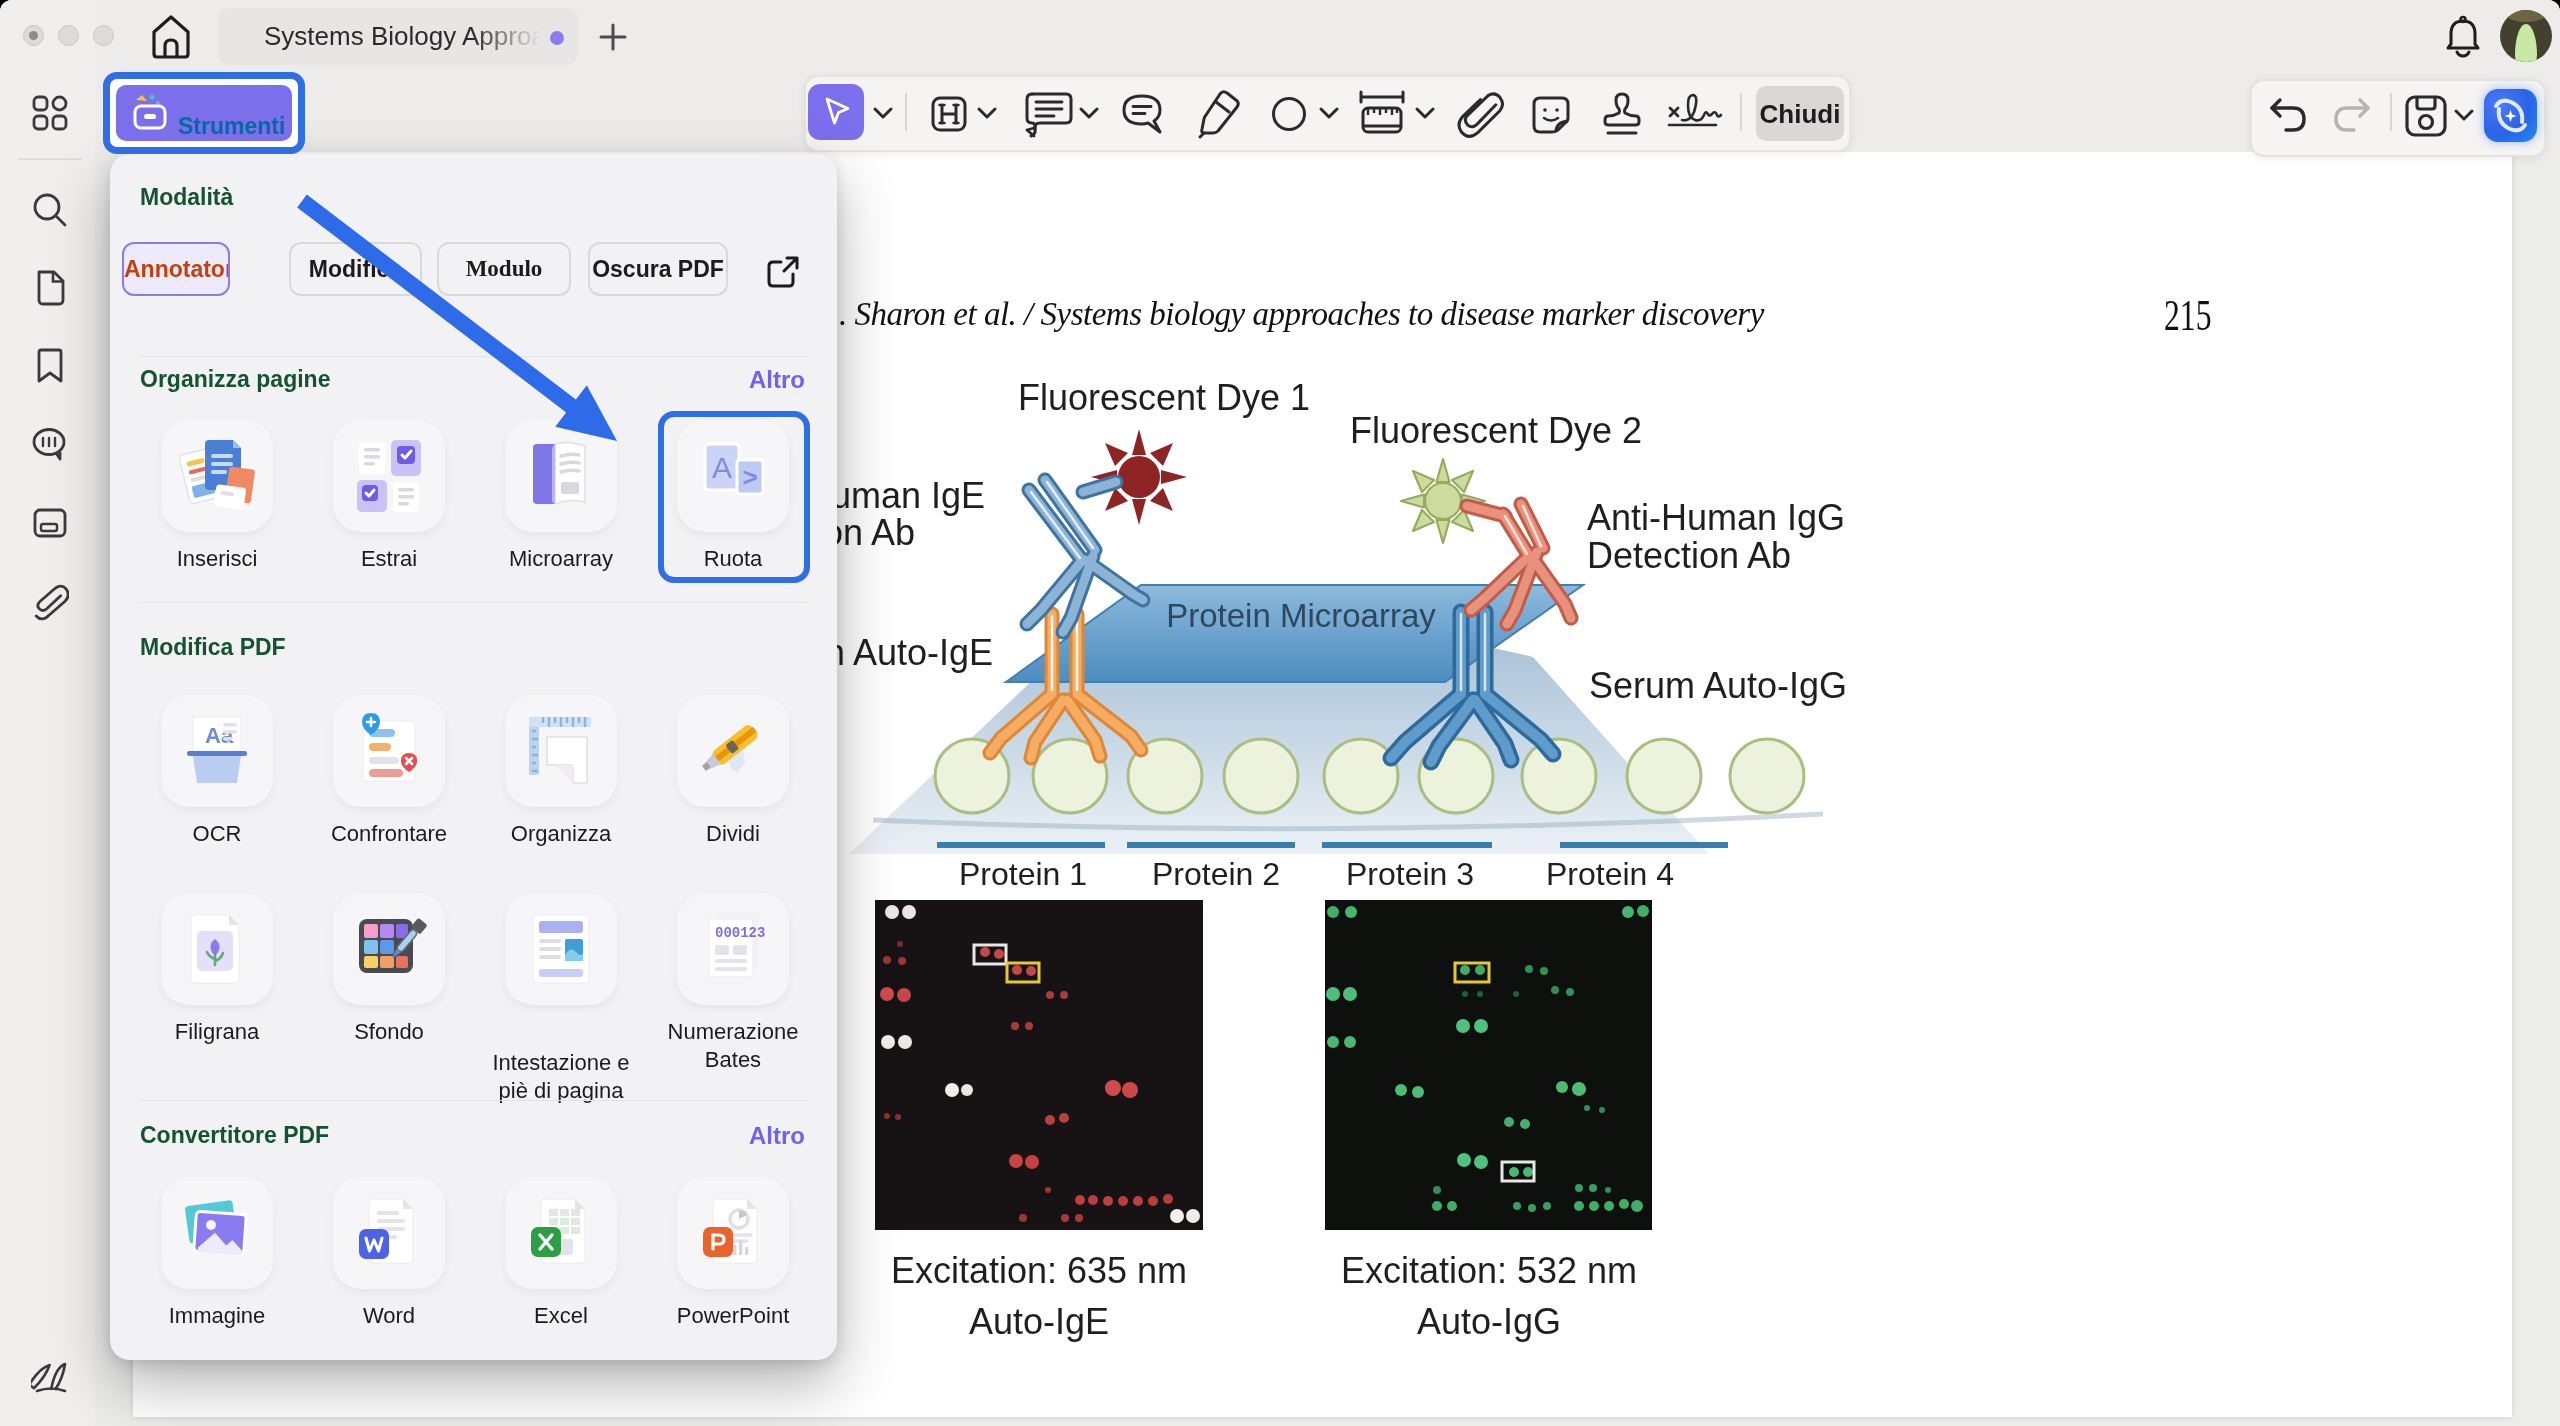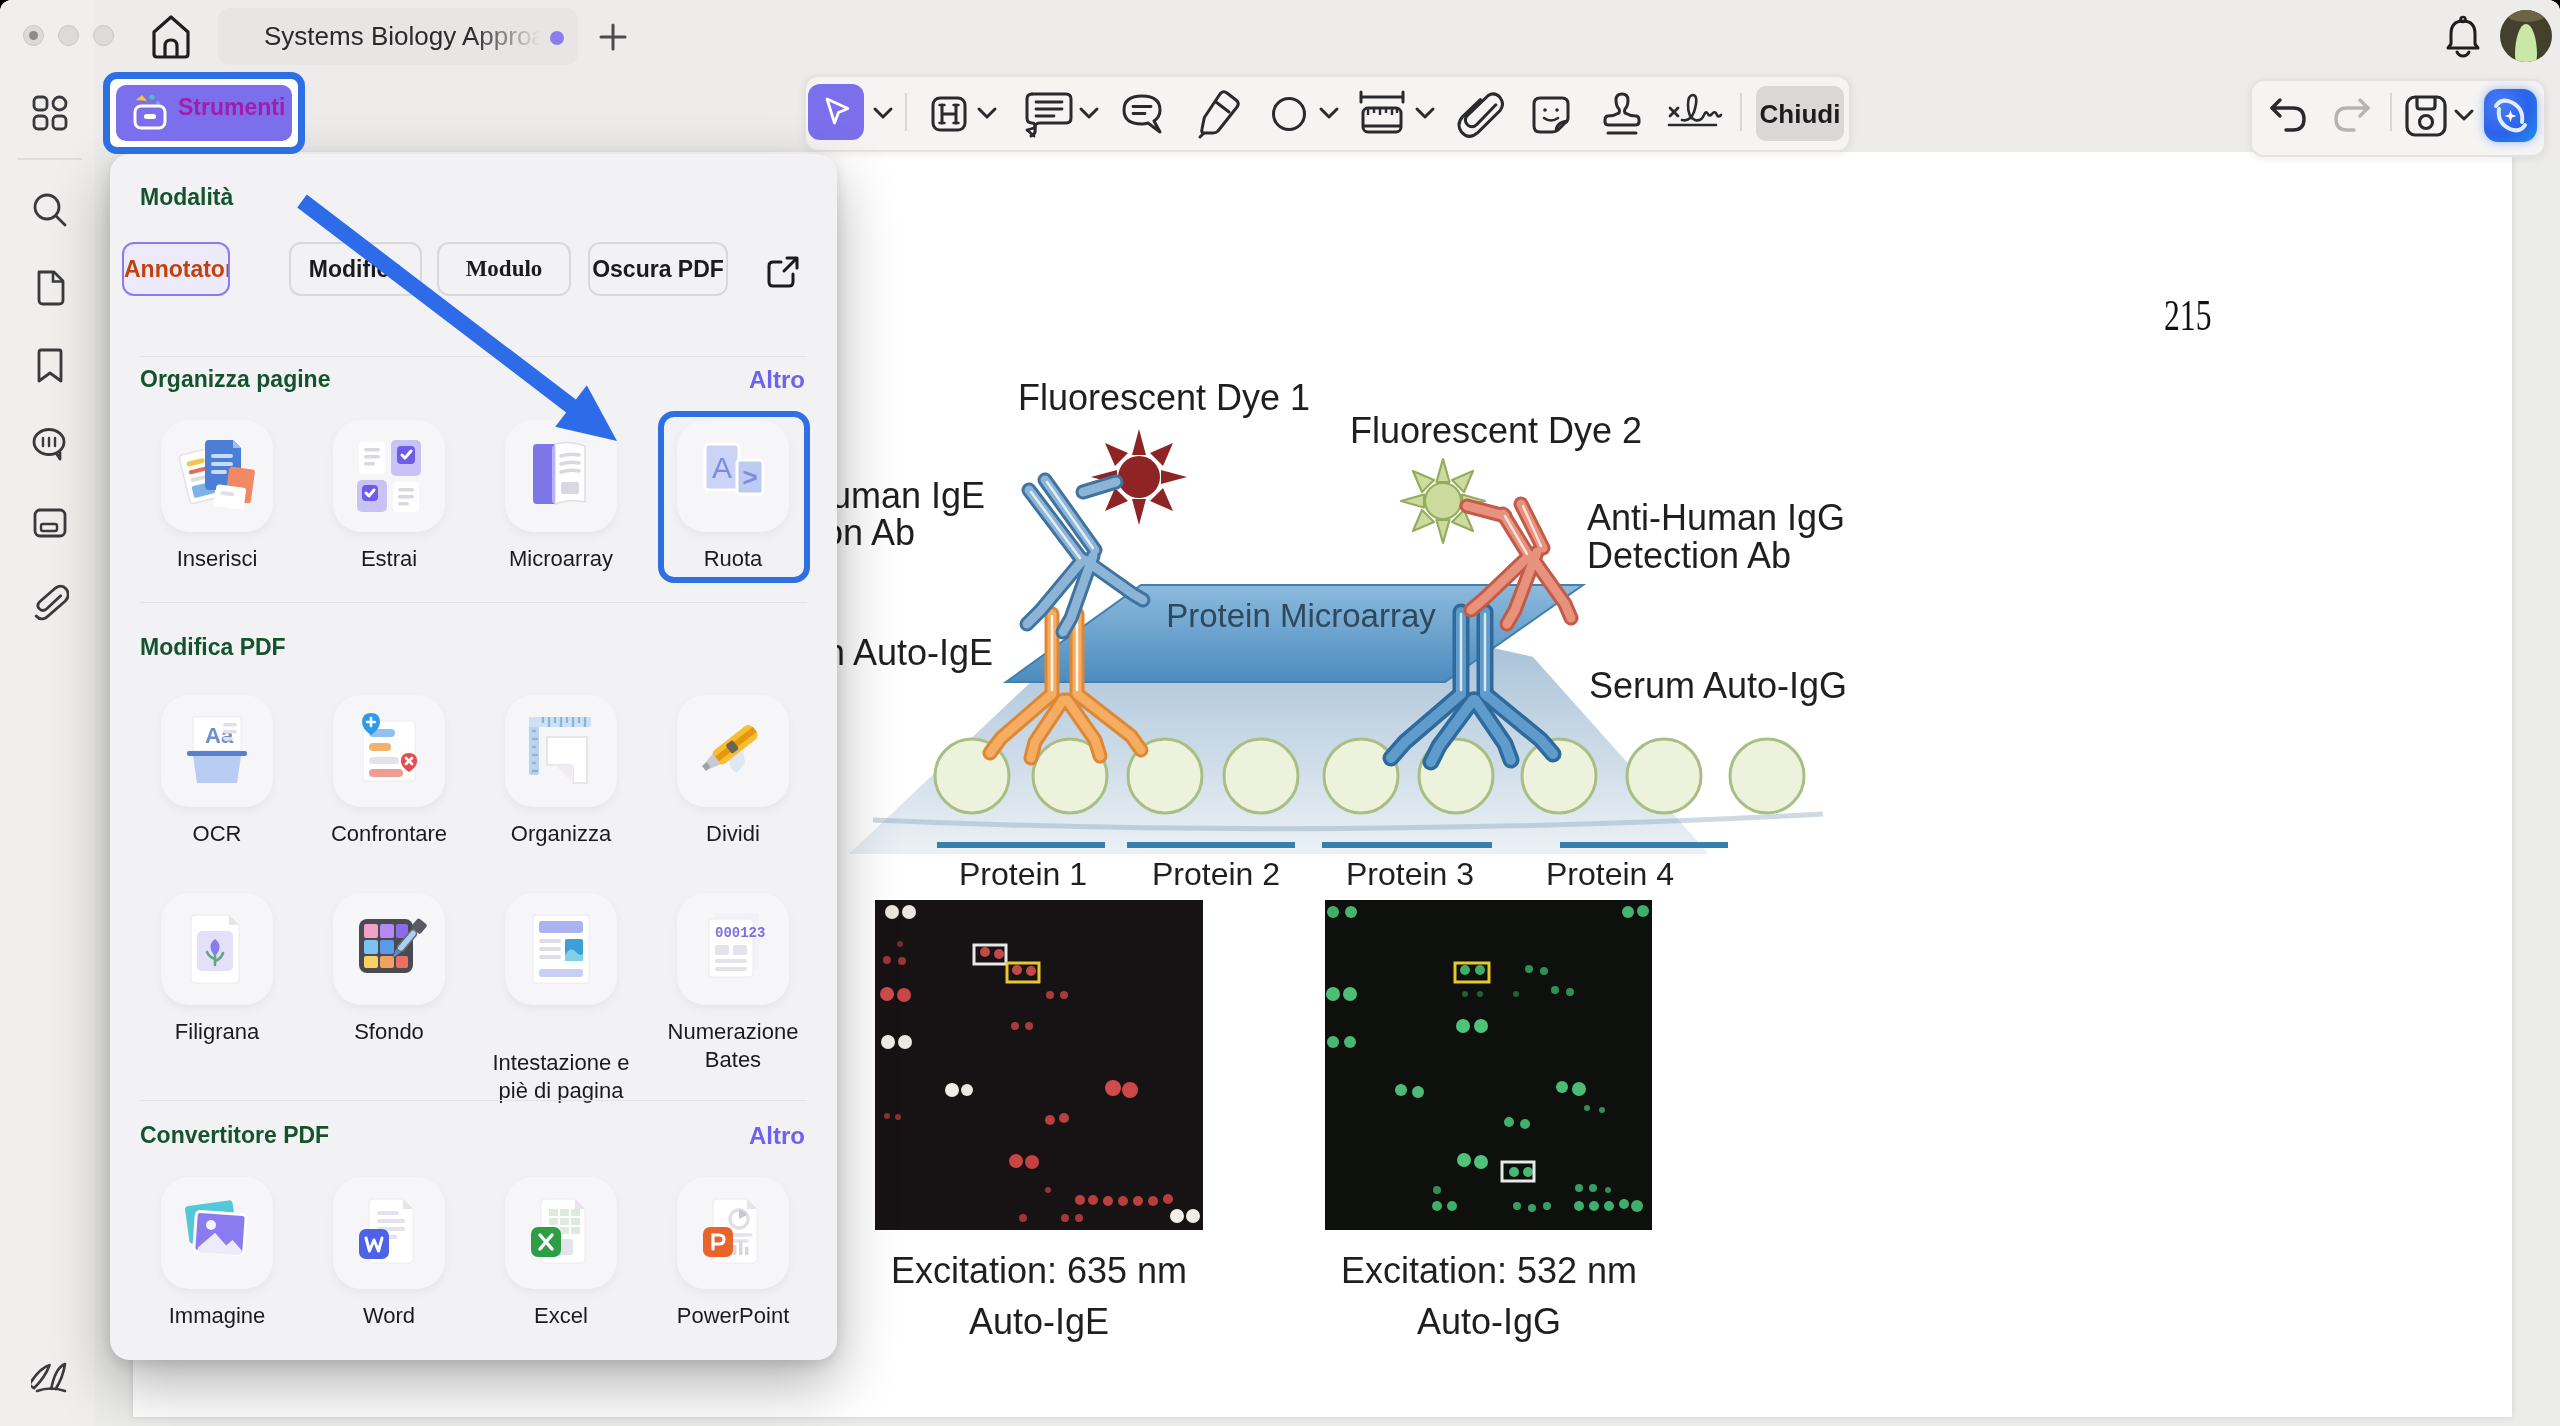--- a/index.html
+++ b/index.html
@@ -23,20 +23,21 @@
   .divline{position:absolute;left:30px;width:667px;height:1px;background:#E3E2E6;}
   .tile{position:absolute;width:112px;height:112px;background:#F6F5F8;border-radius:28px;box-shadow:0 4px 10px rgba(0,0,0,0.05);}
   .tlabel{position:absolute;width:172px;text-align:center;font-size:22px;color:#1B1B1F;line-height:28px;}
   .mbtn{position:absolute;top:242px;height:54px;border:2px solid #D9D8DC;border-radius:12px;box-sizing:border-box;font-size:23px;font-weight:700;color:#1B1B1F;text-align:center;background:transparent;white-space:nowrap;overflow:hidden;}
 </style>
 </head>
 <body>
 <div id="window">
   <div id="viewer"></div>
   <div id="page">
+    <div class="abs" style="left:706px;top:144px;font-family:'Liberation Serif',serif;font-style:italic;font-size:33px;letter-spacing:-0.5px;color:#111;white-space:nowrap;">. Sharon et al. / Systems biology approaches to disease marker discovery</div>
     <div class="abs" style="left:2031px;top:138px;font-family:'Liberation Serif',serif;font-size:44px;color:#111;transform:scaleX(0.72);transform-origin:0 0;">215</div>
     <svg class="abs" style="left:0;top:0;" width="2379" height="1265" viewBox="0 0 2379 1265">
       <defs>
         <linearGradient id="gpar" x1="0" y1="0" x2="0" y2="1">
           <stop offset="0" stop-color="#8CBADC"></stop>
             <stop offset="1" stop-color="#4C8CC0"></stop>
         </linearGradient>
         <linearGradient id="gmound" x1="0" y1="0" x2="0" y2="1">
           <stop offset="0" stop-color="#9DBAD3" stop-opacity="0.95"></stop>
             <stop offset="0.6" stop-color="#C3D4E3" stop-opacity="0.8"></stop>
@@ -700,18 +701,18 @@
 
   <div class="abs" style="left:103px;top:72px;width:202px;height:82px;background:#FFFFFF;border:7px solid #2E6FE4;border-radius:14px;box-sizing:border-box;"></div>
   <div class="abs" style="left:116px;top:85px;width:176px;height:56px;border-radius:10px;background:#7C6FEC;"></div>
   <svg class="abs" style="left:130px;top:92px;" width="42" height="42" viewBox="0 0 42 42">
     <path d="M6 8 L12 3 L17 9 Z" fill="#F6C244"></path>
     <circle cx="22" cy="5" r="2.6" fill="#4BC2B4"></circle>
     <circle cx="28" cy="11" r="2" fill="#6FA8F0"></circle>
     <rect x="5" y="14" width="30" height="22" rx="6" fill="none" stroke="#FFFFFF" stroke-width="3"></rect>
     <rect x="14" y="22" width="12" height="5" rx="2.5" fill="#FFFFFF"></rect>
   </svg>
-  <div class="abs" style="left:178px;top:94px;font-size:23px;font-weight:600;color:#a21caf;">Strumenti</div>
+  <div class="abs" style="left:178px;top:113px;font-size:23px;font-weight:600;color:#0369a1;">Strumenti</div>
 
   <svg class="abs" style="left:280px;top:180px;" width="380" height="300" viewBox="0 0 380 300">
     <path d="M17.2 27.4 L286.2 232.4 L275.2 246.7 L337 261 L306.8 205.3 L295.9 219.6 L26.8 14.6 Z" fill="#2D6BE8"></path>
   </svg>
 </div>
 
 </body></html>

